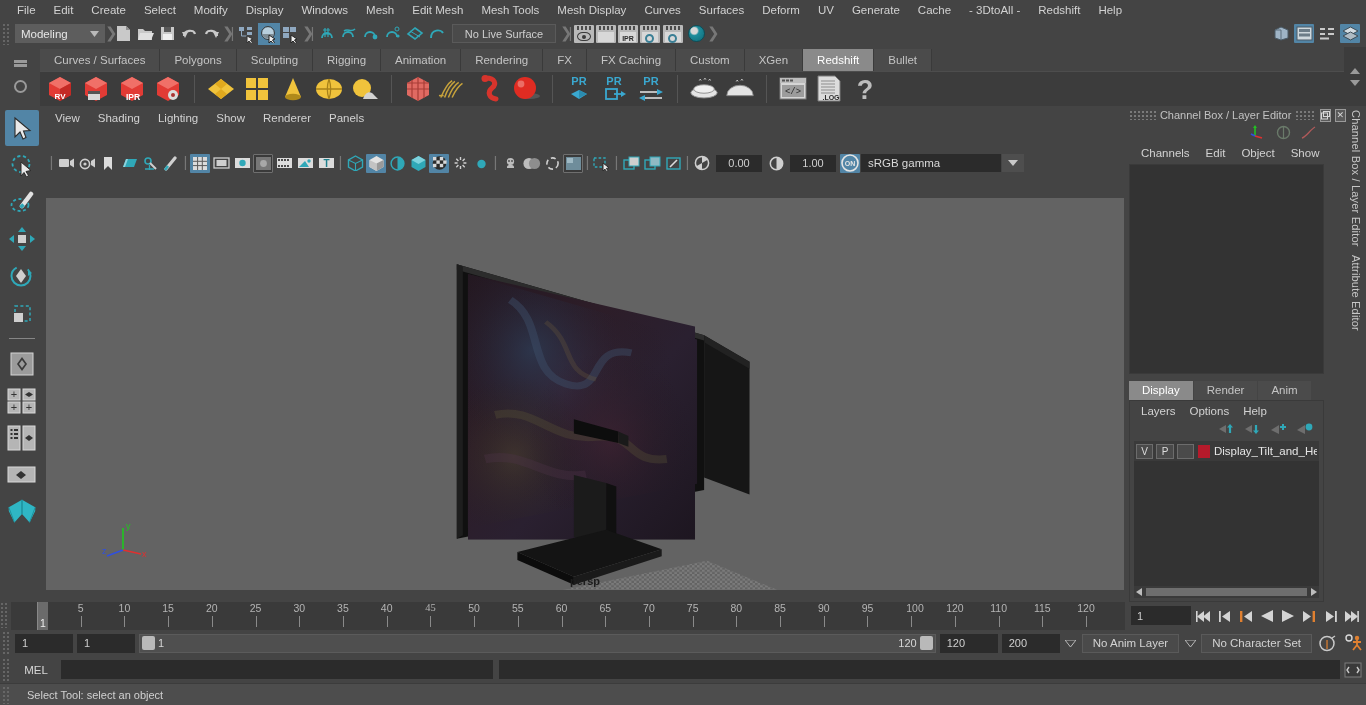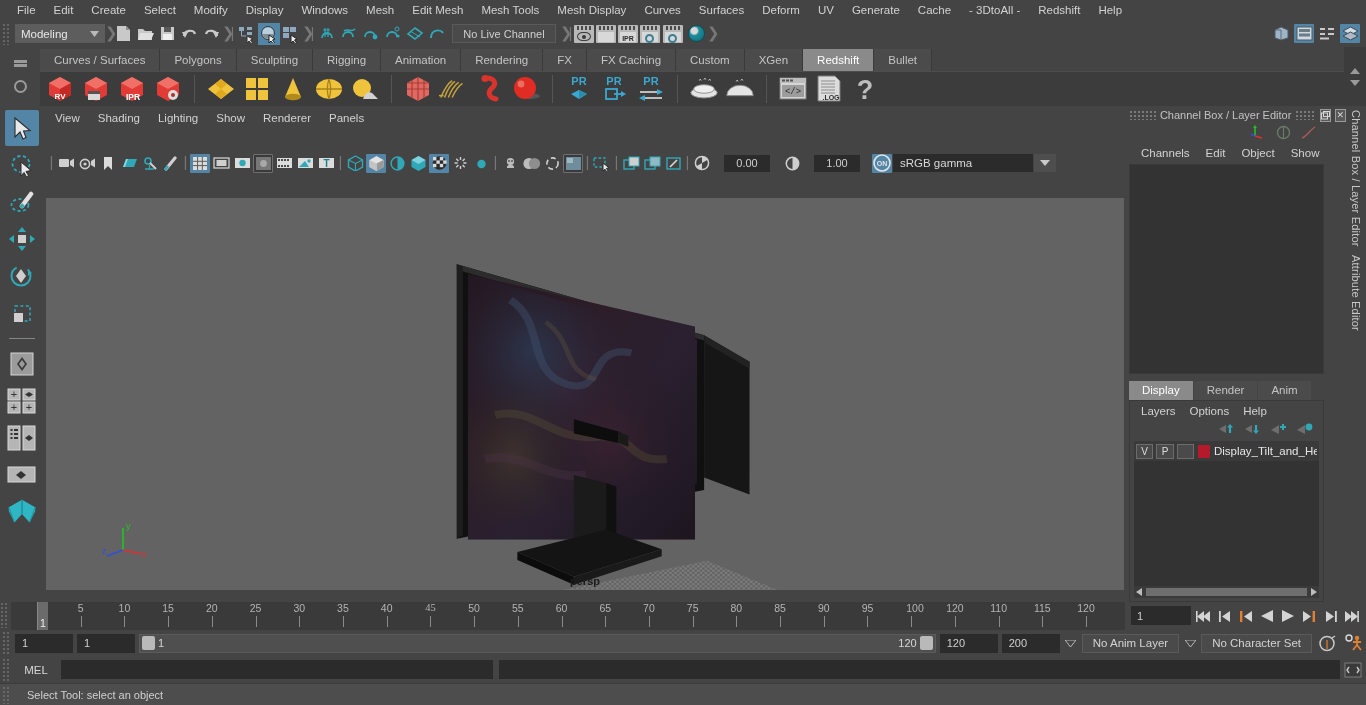--- a/index.html
+++ b/index.html
@@ -64,21 +64,21 @@
   .tb-divider{ width:26px; height:1px; background:#868686; margin:6px 0;}
 
   
   .vpwrap{ flex:1; display:flex; flex-direction:column; min-width:0; background:#444; padding:2px 2px 12px 2px;gap:24px;}
   .vpmenu{ height:20px; display:flex; align-items:center; background:#444; flex:0 0 20px;}
   .vpmenu .mi{ padding:0 9px; font-size:11.5px; color:#d2d2d2; line-height:20px; cursor:default;}
   .vptools{ height:22px; display:flex; align-items:center; background:#444; flex:0 0 22px; gap:1px; padding-left:2px;}
   .vbtn{ width:20px; height:19px; display:flex; align-items:center; justify-content:center; cursor:pointer; border-radius:1px; flex:0 0 20px;}
   .vbtn.on{ background:#5285a6;}
   .vbtn.framed{ border:1px solid #6f6f6f; background:#3a3a3a;}
-  .numfld{ width:46px; height:17px; background:#2b2b2b; color:#cfcfcf; font-size:11px; display:flex; align-items:center; justify-content:center; border:1px solid #2b2b2b; margin:0 11px;}
+  .numfld{ width:46px; height:17px; background:#2b2b2b; color:#cfcfcf; font-size:11px; display:flex; align-items:center; justify-content:center; border:1px solid #2b2b2b; margin:0 3px;}
   .gammabox{ width:140px; height:18px; background:#2b2b2b; color:#d8d8d8; font-size:11.5px; display:flex; align-items:center; padding-left:7px; margin-left:0;}
   .gammaarw{ width:22px; height:18px; background:#4e4e4e; display:flex; align-items:center; justify-content:center;}
   .viewport{ flex:1; position:relative; overflow:hidden; background:#636363; min-height:0;}
   .persp-lbl{ position:absolute; left:0; right:0; bottom:3px; text-align:center; font-size:11px; color:#1c1c1c; font-weight:bold;}
   .axis{ position:absolute; left:55px; bottom:22px; width:50px; height:48px;}
 
   
   .dock{ width:240px; background:#444; display:flex; flex:0 0 240px; min-width:0;}
   .dockmain{ flex:1; display:flex; flex-direction:column; min-width:0; padding-left:3px;}
   .dockhead{ height:18px; display:flex; align-items:center; gap:4px; flex:0 0 18px;}
@@ -265,21 +265,21 @@
       <svg width="19" height="16">
           <polygon points="9,2 16,7 9,13 2,8" fill="none" stroke="#2fa8b8" stroke-width="1.6"></polygon>
           <path d="M4 5 L14 11" stroke="#2fa8b8"></path>
         </svg>
     </div>
     <div class="ibtn">
       <svg width="19" height="16">
           <path d="M3 12 C3 3 13 3 15 7" class="cyanS" stroke-width="1.9"></path>
         </svg>
     </div>
-    <div class="livesurf">No Live Channel</div>
+    <div class="livesurf">No Live Surface</div>
     <div class="bsep">❯</div>
     <div class="bsep">|</div>
     <div class="rsicons">
       <div class="rsq">
           <div class="film"></div>
           <div class="eye"></div>
         </div>
       <div class="rsq">
           <div class="film"></div>
           <div class="plain"></div>

